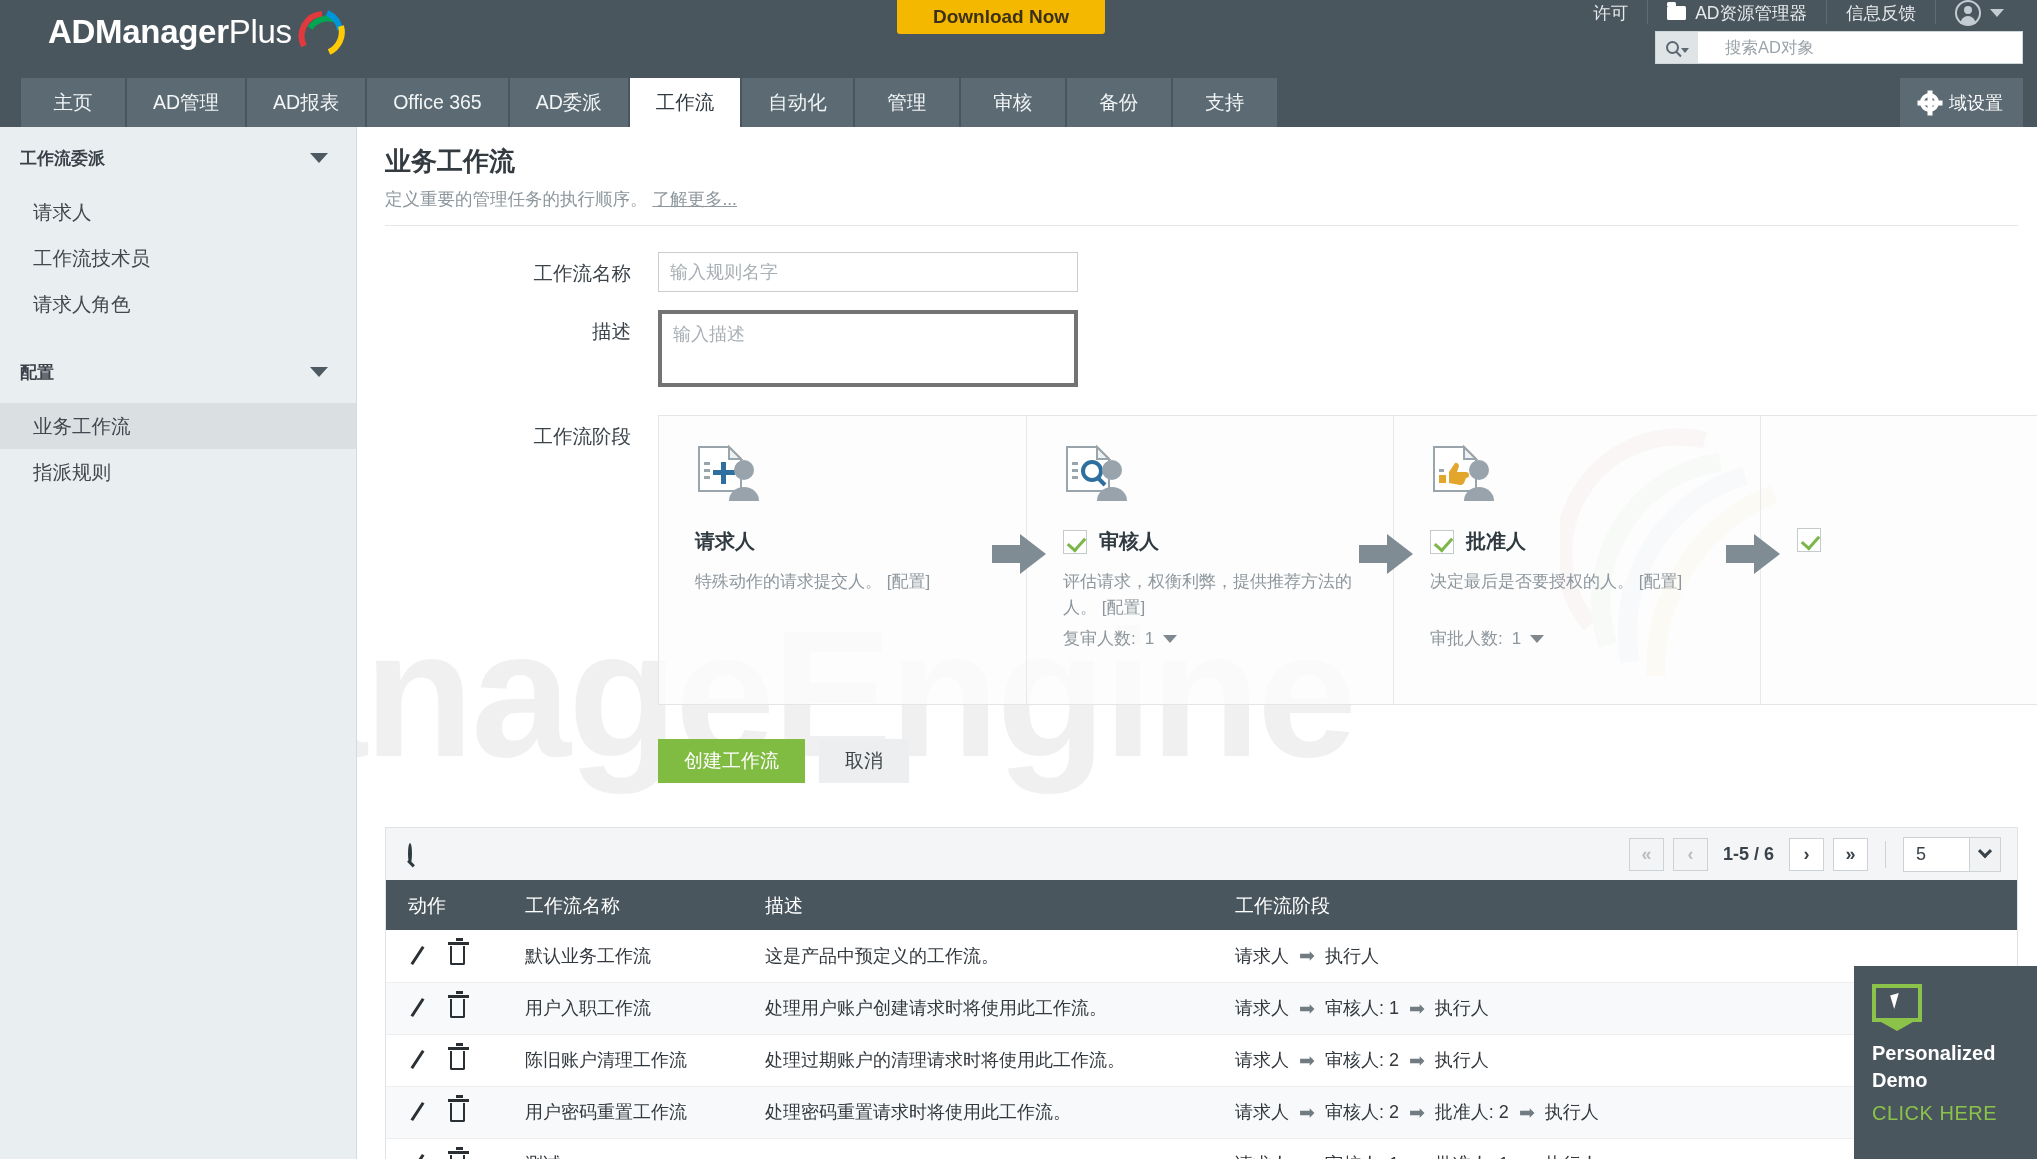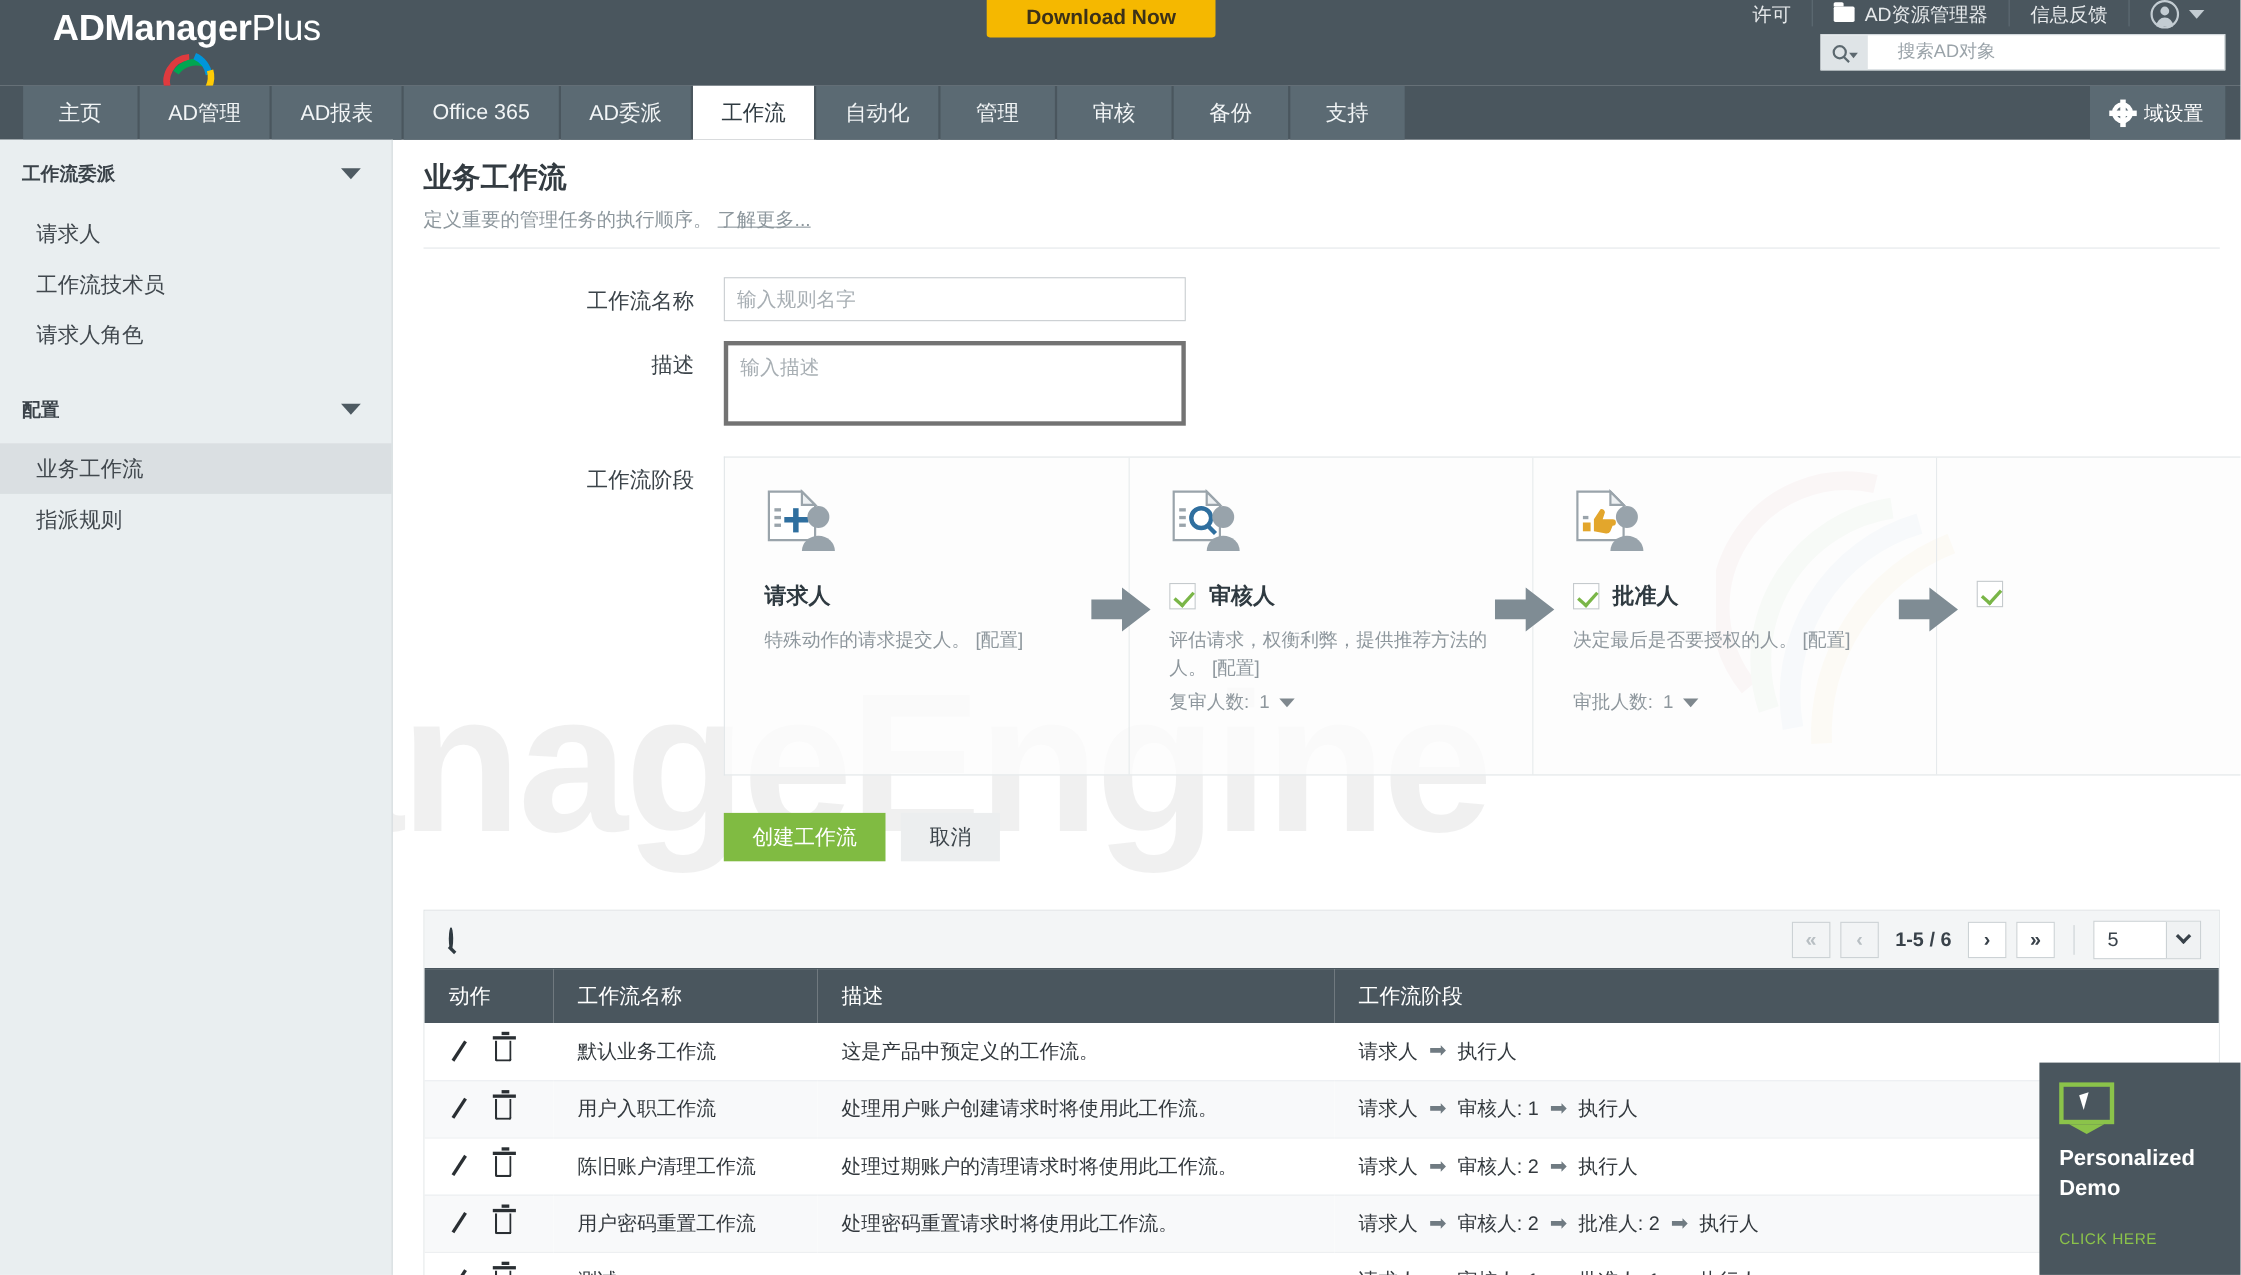--- a/index.html
+++ b/index.html
@@ -17,21 +17,21 @@
   }
 
   
   .topbar {
     position: absolute; top: 0; left: 0;
     width: 2037px; height: 78px;
     background: #4a565e;
   }
   .logo-wrap {
     position: absolute; left: 48px; top: 6px;
-    display: flex; align-items: center; flex-direction: column;
+    display: flex; align-items: center;
   }
   .logo-text {
     color: #ffffff;
     font-size: 33px;
     font-weight: bold;
     letter-spacing: -0.3px;
     white-space: nowrap;
   }
   .logo-text .plus { font-weight: 400; }
   .logo-swoosh {
@@ -562,22 +562,22 @@
     transform: rotate(-17deg);
   }
   .demo-title {
     color: #ffffff;
     font-size: 20px;
     font-weight: bold;
     line-height: 1.35;
   }
   .demo-cta {
     color: #8bc34a;
-    font-size: 14px;
-    margin-top: 24px;
+    font-size: 20px;
+    margin-top: 8px;
     letter-spacing: 0.5px;
   }
 </style>
 </head>
 <body>
 
 <div id="app">
 
   <div class="watermark">ManageEngine</div>
   <svg class="wm-arcs" viewBox="0 0 290 290">

